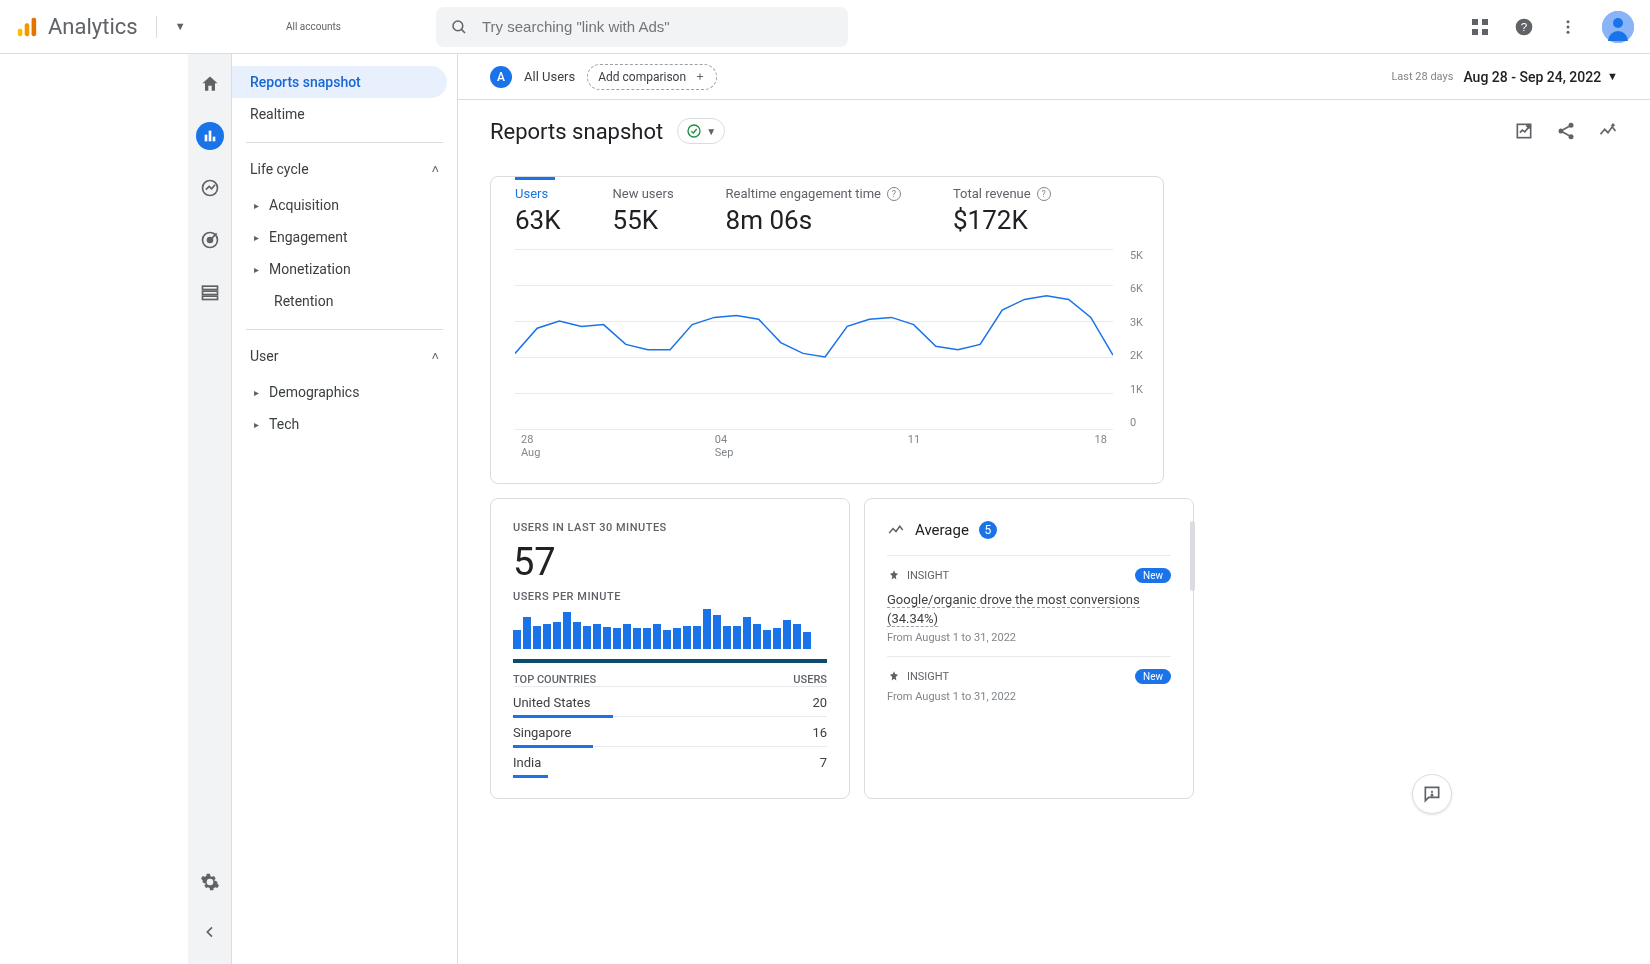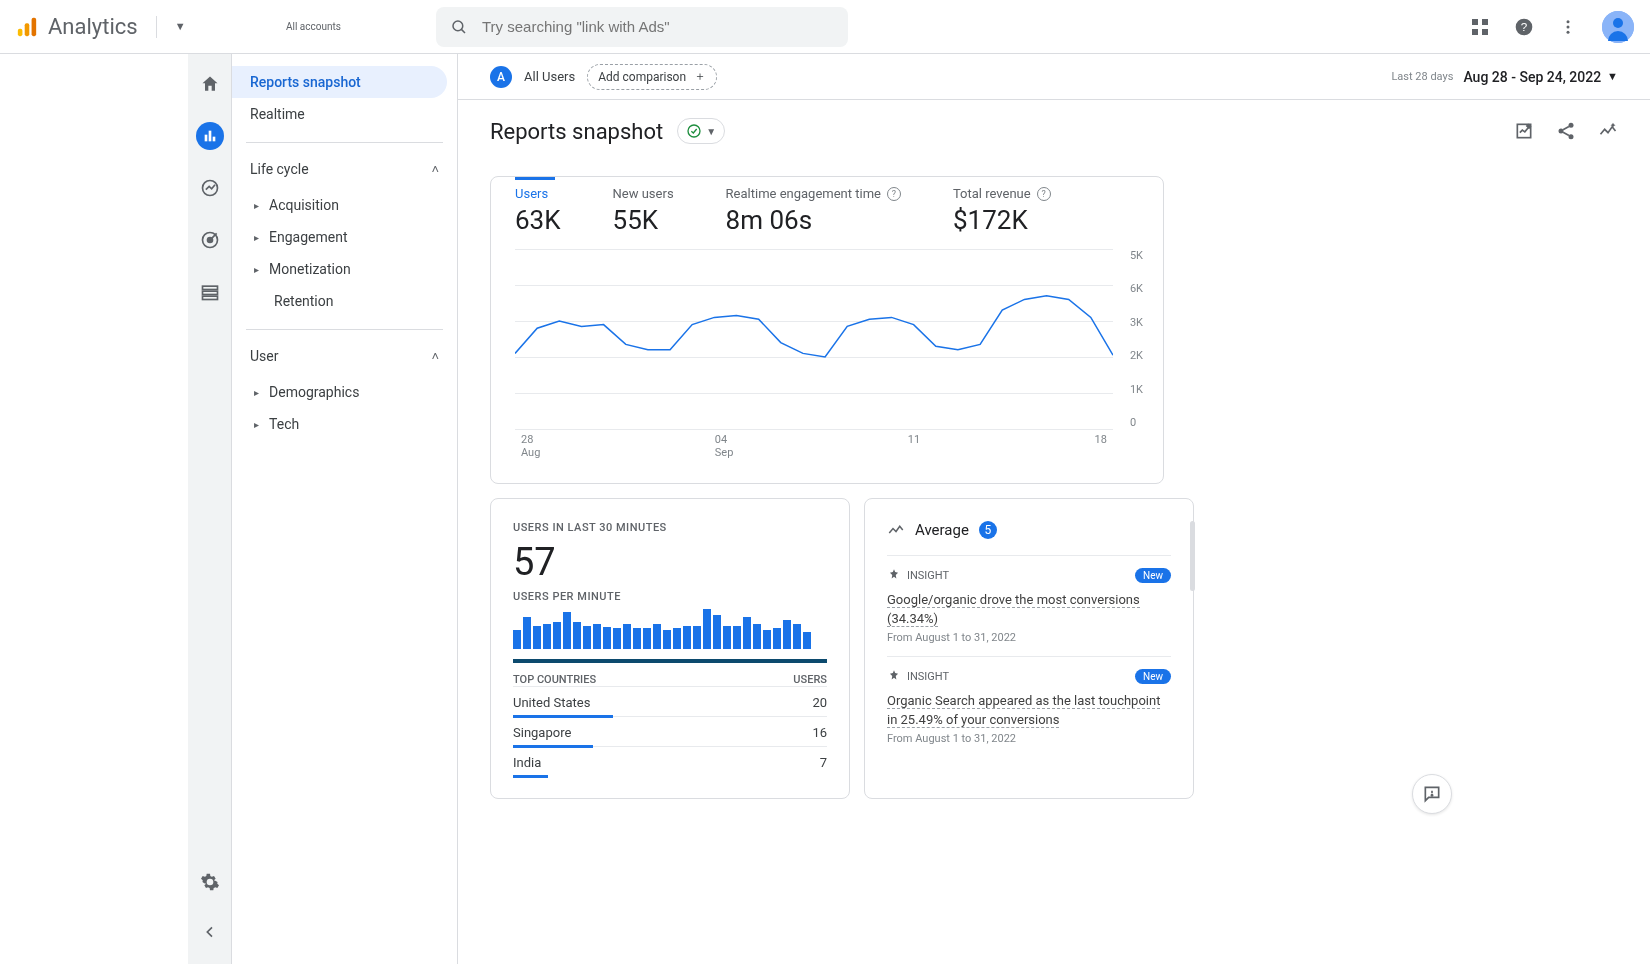--- a/index.html
+++ b/index.html
@@ -61,21 +61,21 @@
 .tiny-title{font-size:11px;color:#5f6368;letter-spacing:0.5px;font-weight:500;}
 .big-num{font-size:38px;color:#202124;margin:6px 0;}
 .bars{height:42px;display:flex;align-items:flex-end;gap:2px;margin:4px 0 10px 0;}
 .bar{width:8px;background:#1a73e8;}
 .tc-row{display:flex;justify-content:space-between;font-size:13px;color:#3c4043;border-top:1px solid #e8eaed;padding:8px 0 6px;}
 .tc-country{position:relative;}
 .tc-underline{position:absolute;left:0;bottom:-8px;height:3px;background:#1a73e8;}
 .ins-head{display:flex;align-items:center;gap:10px;font-size:15px;color:#202124;margin-bottom:16px;}
 .ins-count{background:#1a73e8;color:#fff;border-radius:50%;width:18px;height:18px;font-size:12px;display:flex;align-items:center;justify-content:center;}
 .ins-item{border-top:1px solid #e8eaed;padding:12px 0;}
-.ins-tag-row{display:flex;align-items:flex-start;justify-content:space-between;margin-bottom:6px;}
+.ins-tag-row{display:flex;align-items:center;justify-content:space-between;margin-bottom:6px;}
 .ins-tag{font-size:11px;color:#5f6368;display:flex;align-items:center;gap:6px;}
 .new-pill{background:#1a73e8;color:#fff;font-size:10px;border-radius:10px;padding:2px 8px;}
 .ins-text{font-size:13px;color:#404040;border-bottom:1px dashed #9aa0a6;display:inline;}
 .ins-date{font-size:11px;color:#80868b;margin-top:4px;}
 .scroll-indicator{position:absolute;right:-2px;top:22px;width:5px;height:70px;background:#dadce0;border-radius:3px;}
 .fab{position:fixed;right:198px;bottom:150px;width:40px;height:40px;border:1px solid #dadce0;border-radius:50%;background:#fff;display:flex;align-items:center;justify-content:center;color:#5f6368;box-shadow:0 1px 3px rgba(0,0,0,0.1);cursor:pointer;}
 svg{display:block;}
 .chev{font-size:13px;color:#5f6368;}
 .content-wrap{padding-bottom:40px;}
 .white-margin-left{width:188px;position:absolute;left:0;top:54px;bottom:0;background:#fff;}
@@ -429,21 +429,20 @@
                 <div><span class="ins-text">Google/organic drove the most conversions (34.34%)</span></div>
                 <div class="ins-date">From August 1 to 31, 2022</div>
               </div>
               <div class="ins-item">
                 <div class="ins-tag-row">
                   <span class="ins-tag"><svg width="14" height="14" viewBox="0 0 24 24" fill="#5f6368">
                       <path d="M12 2l2 5 5 1-4 4 1 6-4-3-4 3 1-6-4-4 5-1z"></path>
                     </svg>INSIGHT</span>
                   <span class="new-pill">New</span>
                 </div>
-                <div><span class="ins-text">Organic Search appeared as the last touchpoint in 25.49% of your conversions</span></div>
                 <div class="ins-date">From August 1 to 31, 2022</div>
               </div>
             </div>
       </div>
     </div>
     </div>
   </div>
 </div>
 
 <div class="fab">

